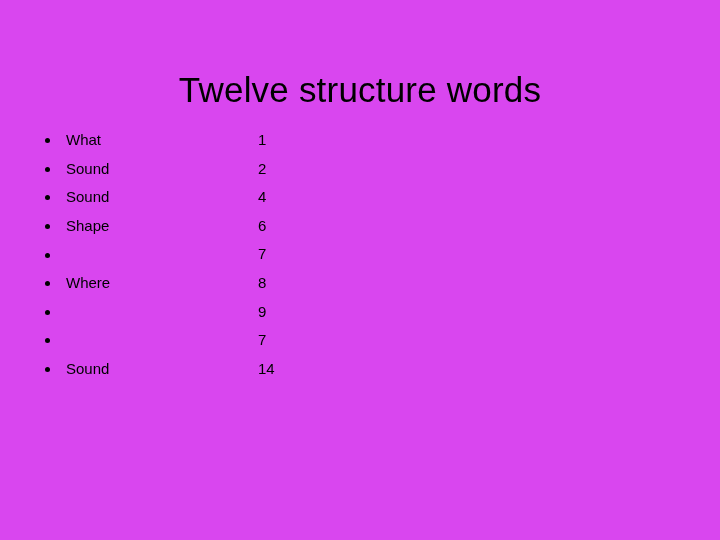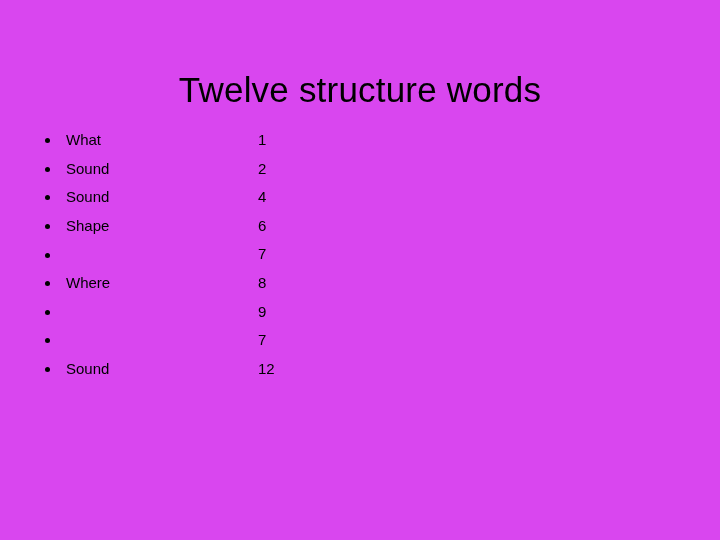--- a/index.html
+++ b/index.html
@@ -138,19 +138,19 @@
 
 
       <li class="bullet-row">
         <span class="bullet-marker"></span>
         <span class="bullet-number">7</span>
       </li>
 
       <li class="bullet-row">
         <span class="bullet-marker"></span>
         <span class="bullet-label">Sound</span>
-        <span class="bullet-number">12</span>
+        <span class="bullet-number">14</span>
       </li>
 
     </ul>
   </div>
 
 </div>
 
 </body></html>

